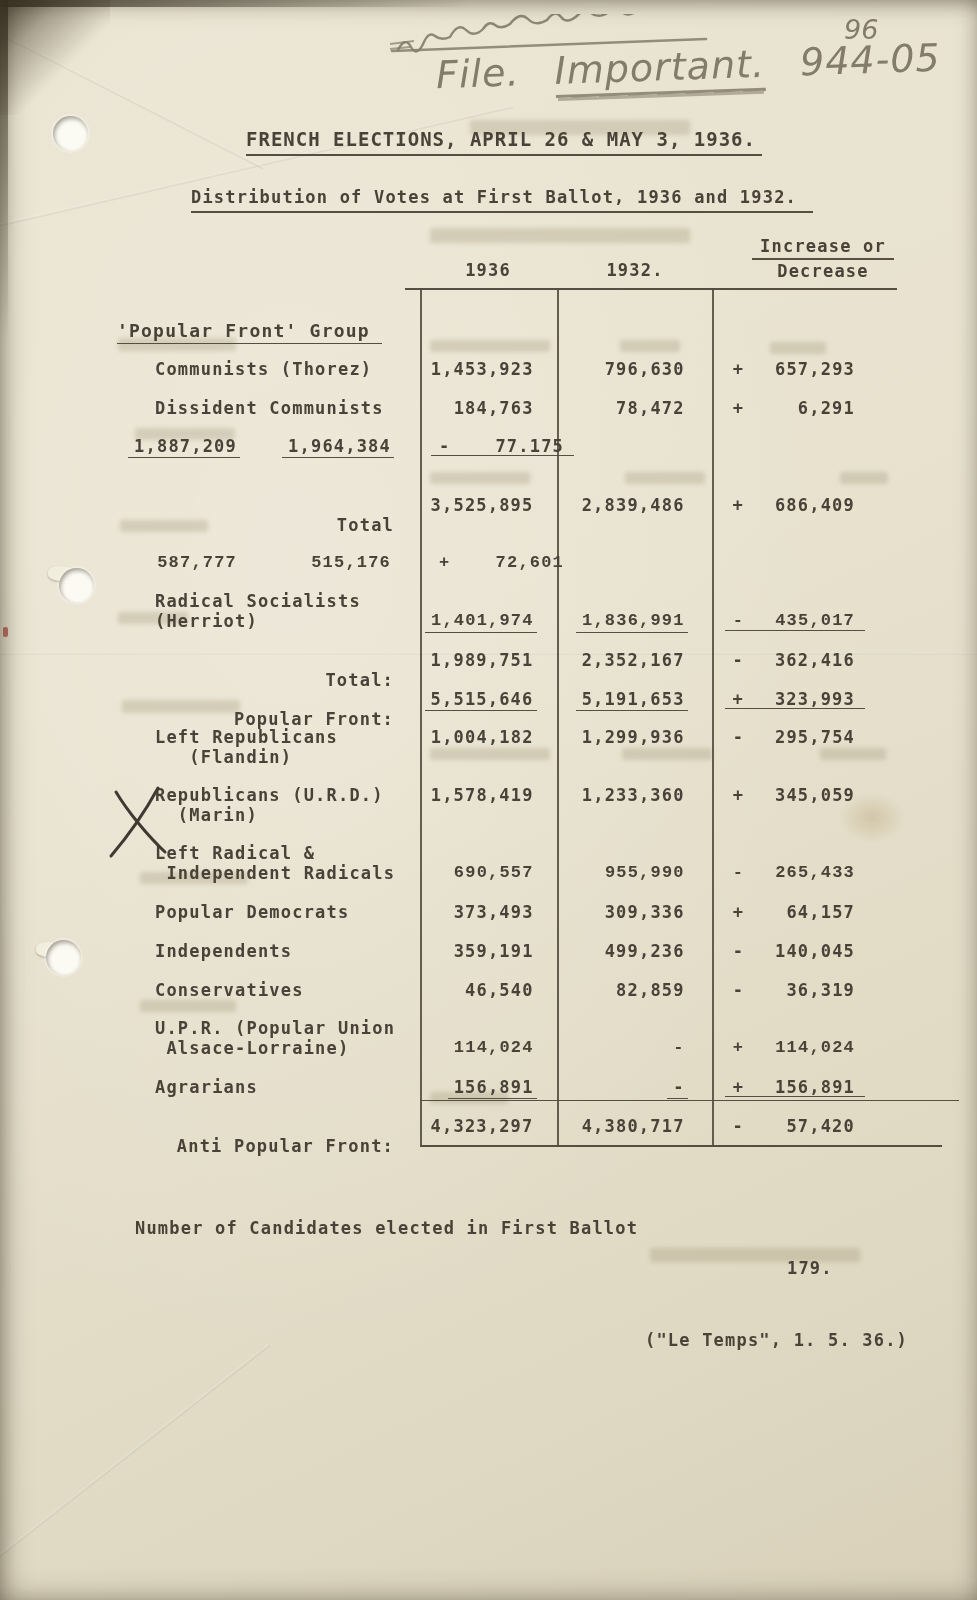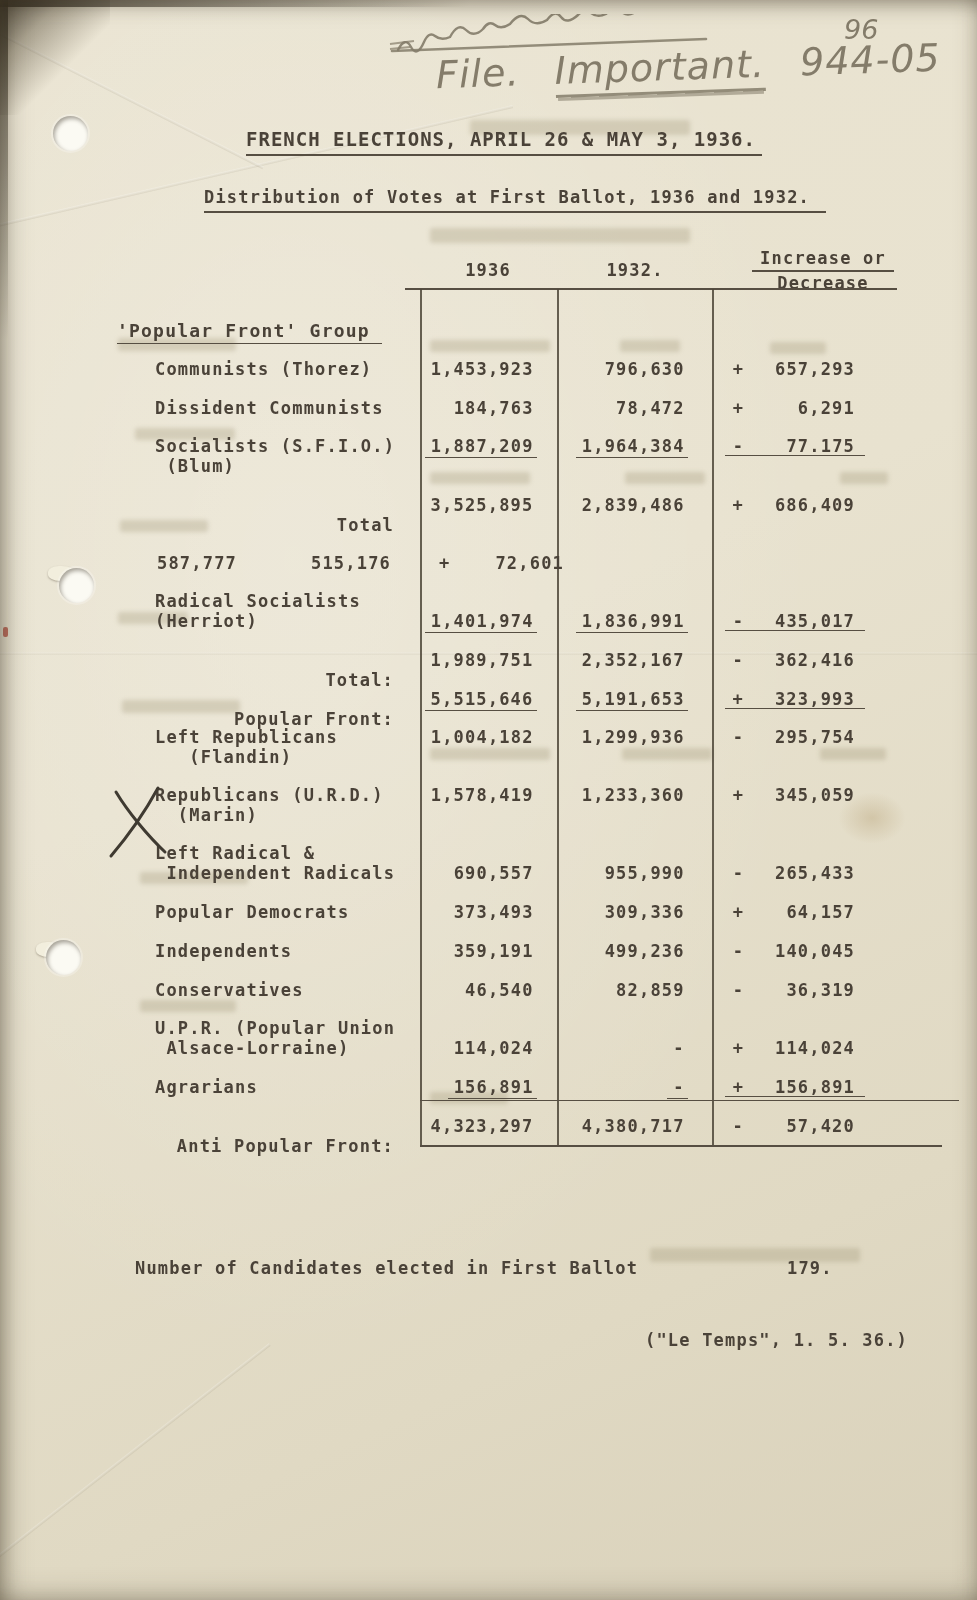--- a/index.html
+++ b/index.html
@@ -54,27 +54,27 @@
   .hw{font-family:"DejaVu Sans","Liberation Sans",sans-serif;font-style:italic;color:var(--pencil);}
   .hw-file{position:absolute;left:436px;top:44px;font-size:38px;letter-spacing:1px;transform:rotate(-2deg);white-space:nowrap;}
   .hw-file .seg{margin-right:22px;}
   .hw-file .imp{border-bottom:3px solid rgba(132,124,106,.85);box-shadow:0 5px 0 -2px rgba(132,124,106,.55);padding-bottom:2px;}
   .hw-page-num{position:absolute;left:844px;top:14px;font-size:27px;}
   .scribble{position:absolute;left:388px;top:14px;}
   .x-mark{position:absolute;left:102px;top:782px;}
   
   .title{position:absolute;left:246px;top:128px;font-size:19px;letter-spacing:1px;
     border-bottom:2.2px solid var(--ink-line);padding:0 6px 4px 0;}
-  .subtitle{position:absolute;left:204px;top:187px;font-size:17px;
+  .subtitle{position:absolute;left:191px;top:187px;font-size:17px;
     border-bottom:2.2px solid var(--ink-line);padding:0 16px 4px 0;}
   
   .colhead{position:absolute;font-size:17px;text-align:center;}
   .h1936{left:438px;top:260px;width:100px;}
   .h1932{left:584px;top:260px;width:102px;}
-  .hchange{left:752px;top:236px;width:142px;margin-top:12px;}
+  .hchange{left:752px;top:236px;width:142px;}
   .hchange .line1{display:block;border-bottom:2px solid var(--ink-line);padding-bottom:2px;}
   .hchange .line2{display:block;padding-top:1px;}
   .header-line{position:absolute;left:405px;top:288px;width:492px;border-top:2.2px solid var(--ink-line);}
   
   .tbl{position:absolute;left:115px;top:296px;width:782px;padding-top:4px;font-size:17px;}
   .vrule{position:absolute;top:-7px;bottom:2px;width:1.8px;background:rgba(78,70,56,.85);}
   .vr1{left:305px;} .vr2{left:442px;} .vr3{left:597px;}
   .trow{display:flex;align-items:center;position:relative;}
   .trow.data,.trow.total{height:39px;}
   .trow.two{height:58px;}
@@ -87,25 +87,25 @@
   .total .lab{text-align:right;padding-right:20px;padding-left:0;margin-top:40px;}
   .num{text-align:right;height:20px;line-height:20px;}
   .v1936{width:137px;padding-right:15px;}
   .v1932{width:169px;padding-right:30px;}
   .chg{width:185px;padding-left:18px;padding-right:42px;height:20px;line-height:20px;display:flex;}
   .chg-inner{display:flex;justify-content:space-between;flex:1;}
   .ul{border-bottom:1.8px solid var(--ink-line);}
   .val.ul{display:inline-block;padding:0 3px 1px 6px;margin-right:-3px;}
   .chg-inner.ul{padding-bottom:1px;margin-left:-8px;padding-left:8px;margin-right:-10px;padding-right:10px;}
   .two.v-top .num,.two.v-top .chg{align-self:flex-start;margin-top:9px;}
-  .two.v-bottom .num,.two.v-bottom .chg{align-self:flex-end;margin-bottom:9px;}
+  .two.v-bottom .num,.two.v-bottom .chg{align-self:flex-end;margin-bottom:9px;font-family:Liberation Mono, monospace;}
   .full-rule{position:absolute;left:305px;right:-62px;bottom:5px;border-top:1.8px solid var(--ink-line);}
   .bottom-line{margin-left:305px;width:522px;border-top:2.2px solid var(--ink-line);height:0;}
   
-  .cand-label{position:absolute;left:135px;top:1258px;font-size:17px;}
+  .cand-label{position:absolute;left:135px;top:1218px;font-size:17px;}
   .cand-value{position:absolute;left:787px;top:1258px;font-size:17px;}
   .source{position:absolute;left:645px;top:1330px;font-size:17px;}
 </style>
 </head>
 <body>
 
 <div class="page">
 
   <div class="ghost" style="left:470px;top:120px;width:220px;height:15px"></div>
   <div class="ghost" style="left:430px;top:228px;width:260px;height:15px"></div>
@@ -195,24 +195,20 @@
           <div class="cell num v1936"><span class="val">184,763</span></div>
           <div class="cell num v1932"><span class="val">78,472</span></div>
           <div class="cell chg">
             <span class="chg-inner">
               <span>+</span>
               <span>6,291</span>
             </span>
           </div>
         </div>
         <div class="trow data two v-top">
-          <div class="cell lab">
-            <span class="l1">Socialists (S.F.I.O.)</span>
-            <span class="l2"> (Blum)</span>
-          </div>
           <div class="cell num v1936"><span class="val ul">1,887,209</span></div>
           <div class="cell num v1932"><span class="val ul">1,964,384</span></div>
           <div class="cell chg">
             <span class="chg-inner ul">
               <span>-</span>
               <span>77.175</span>
             </span>
           </div>
         </div>
         <div class="trow total">

